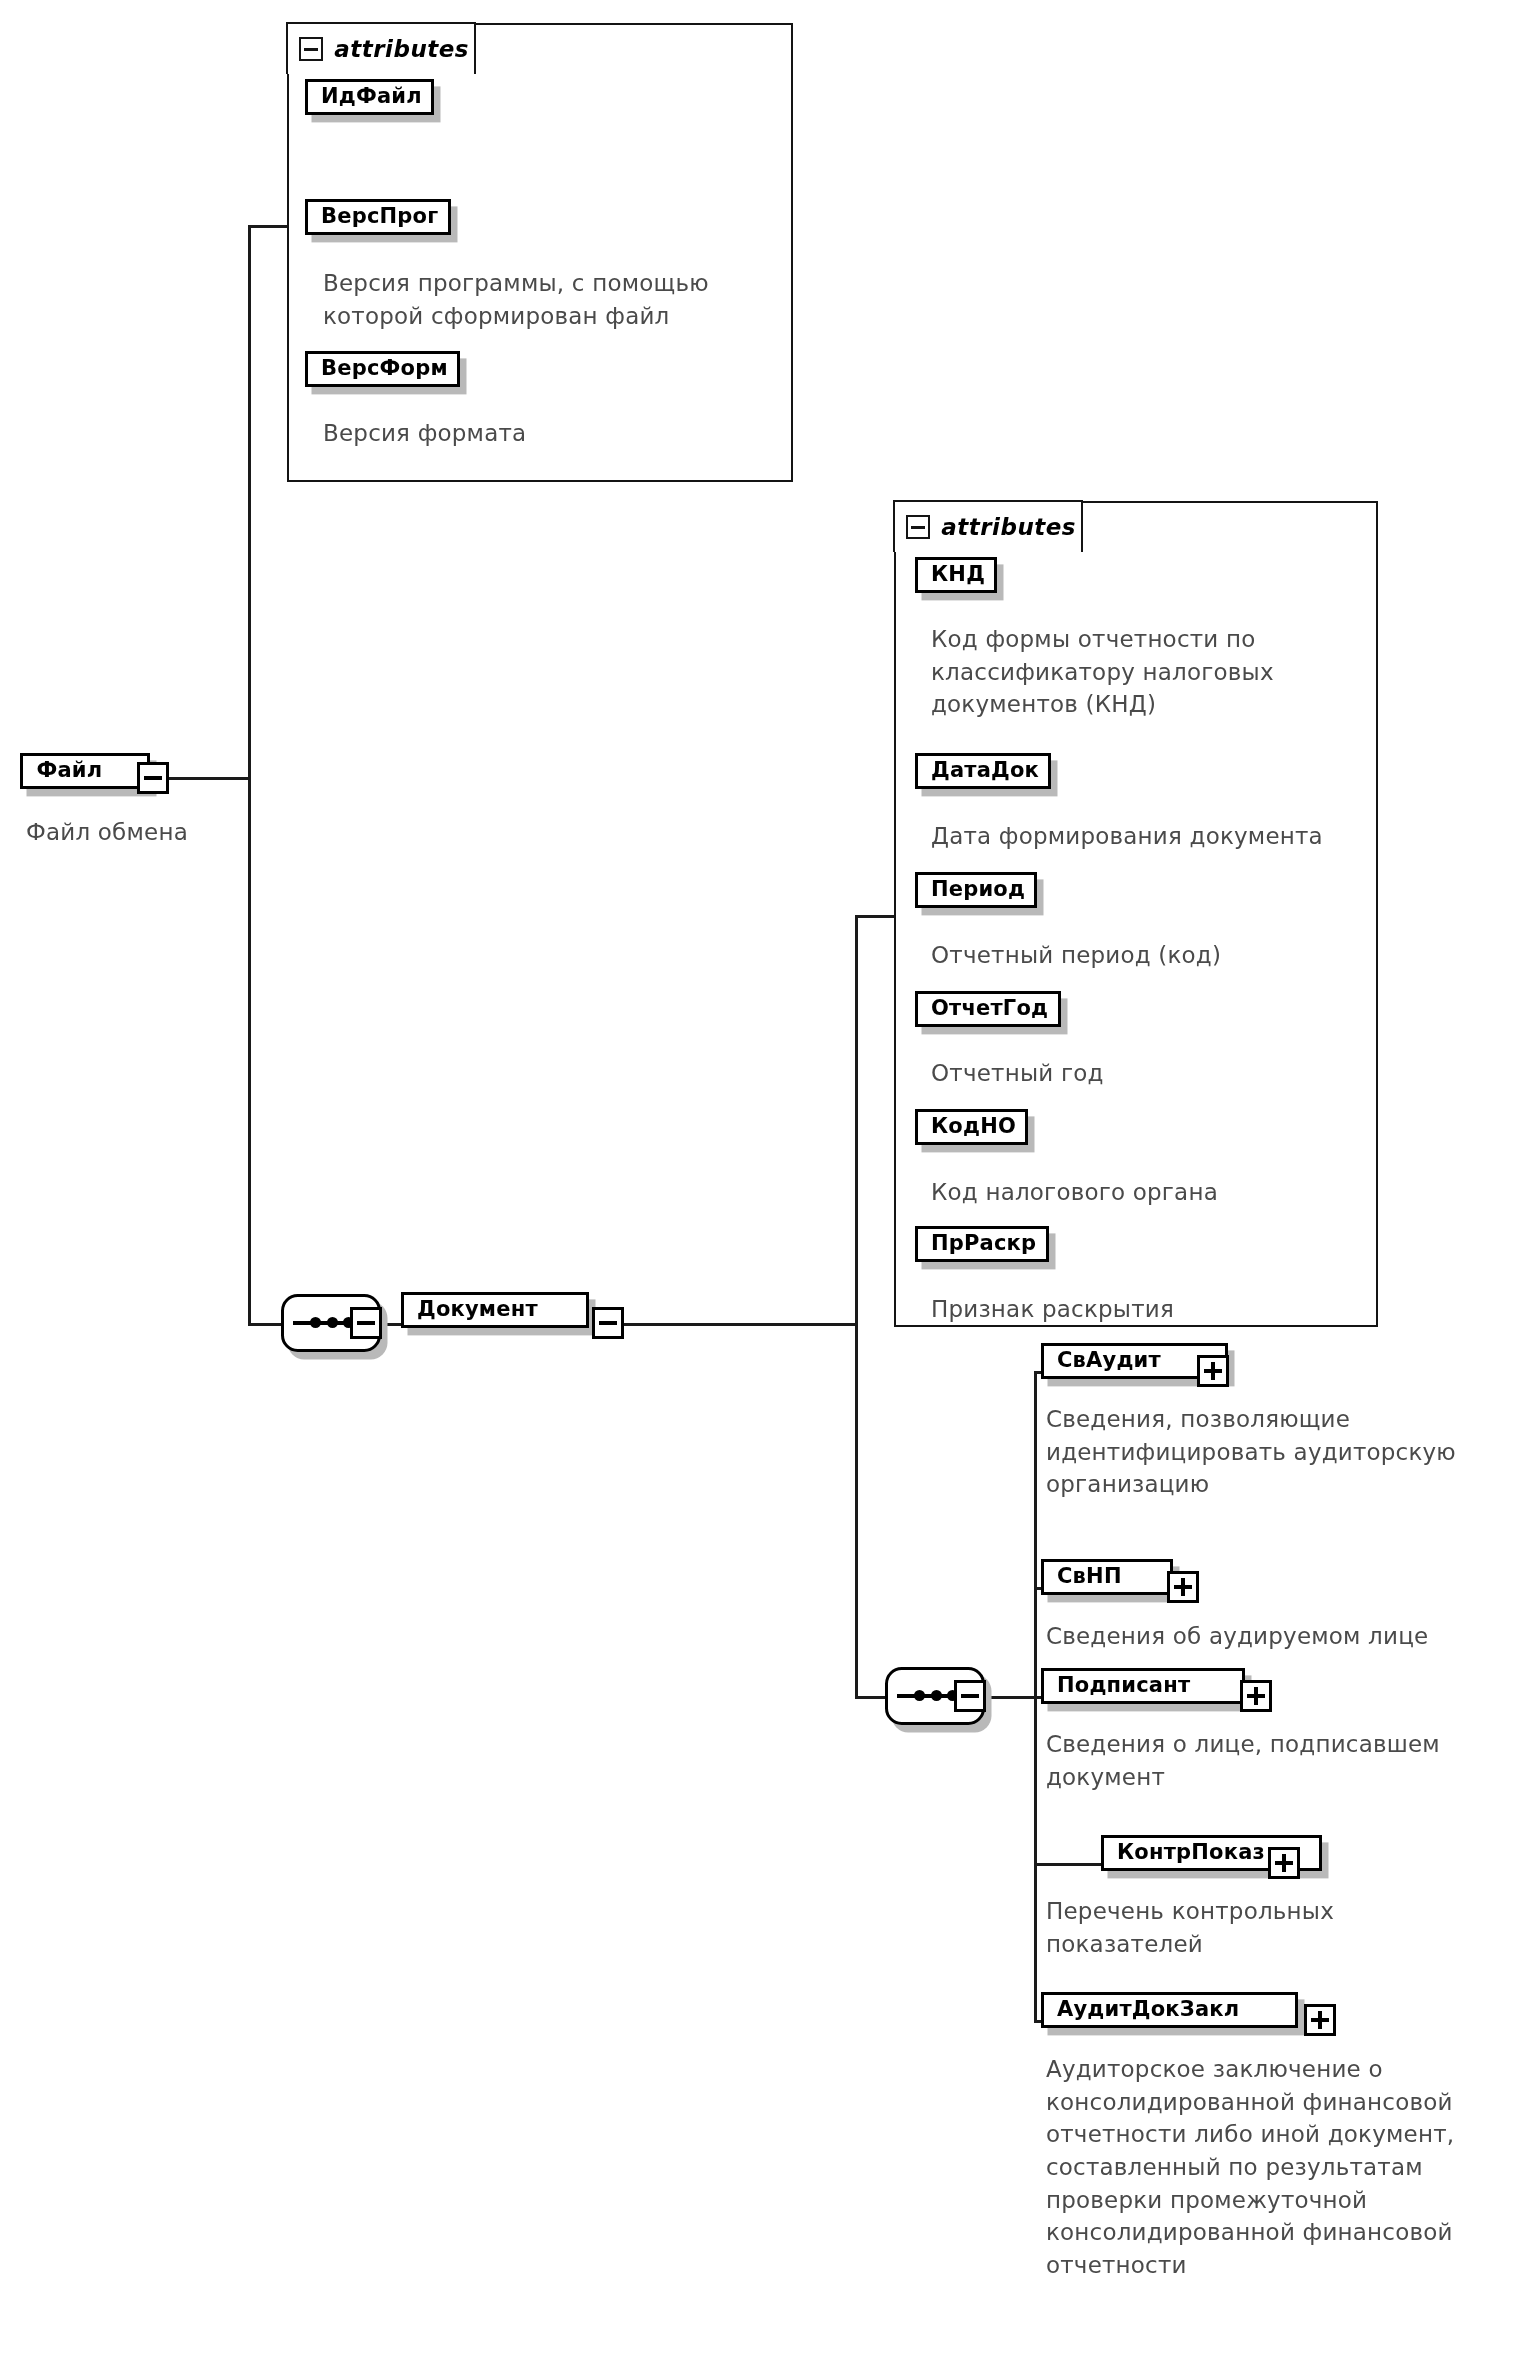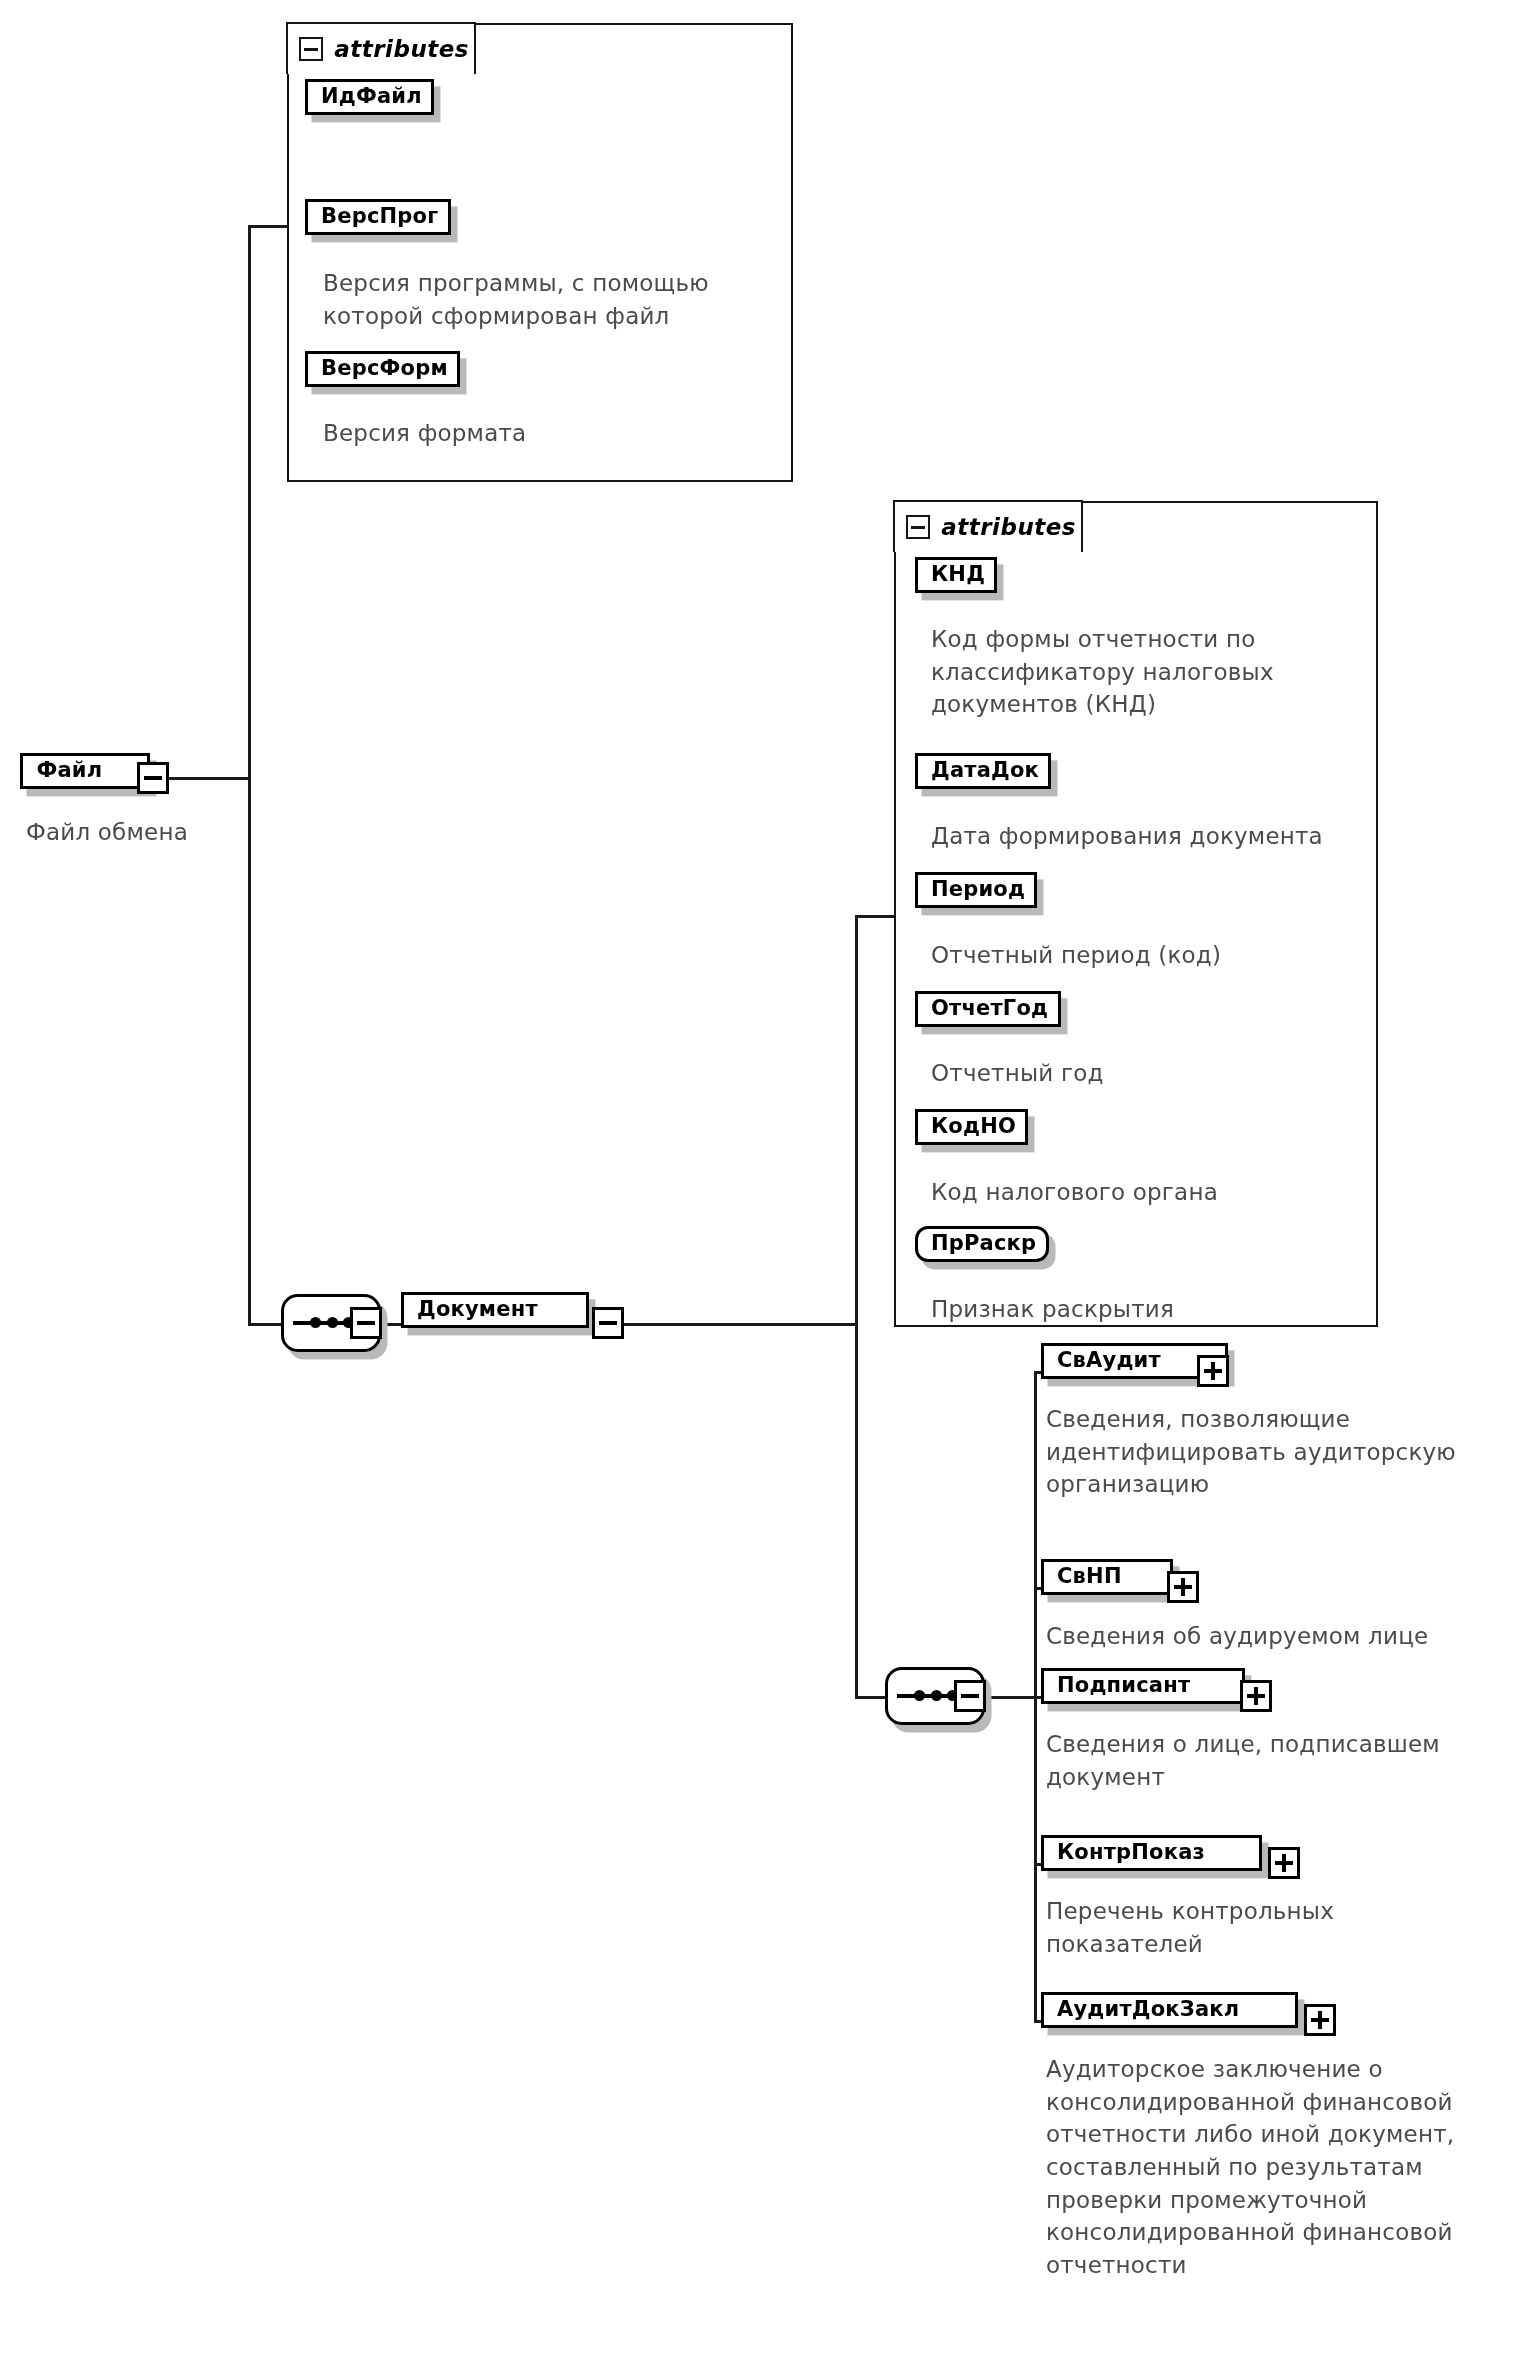--- a/index.html
+++ b/index.html
@@ -250,21 +250,21 @@
   <div class="chip" style="left:915px; top:991px;align-items:center;">
     <span class="chip-label">ОтчетГод</span>
   </div>
   <div class="anno" style="left:931px; top:1057px; width:464px; white-space:pre-line;">Отчетный год</div>
 
   <div class="chip" style="left:915px; top:1109px;">
     <span class="chip-label">КодНО</span>
   </div>
   <div class="anno" style="left:931px; top:1176px; width:464px; white-space:pre-line;">Код налогового органа</div>
 
-  <div class="chip" style="left:915px; top:1226px;border-radius:13px;">
+  <div class="chip" style="left:915px; top:1226px;">
     <span class="chip-label">ПрРаскр</span>
   </div>
   <div class="anno" style="left:931px; top:1293px; width:464px; white-space:pre-line;">Признак раскрытия</div>
 
   <div class="seq" style="left:281px; top:1294px;">
     <span class="dots"></span>
     <span class="dot" style="left:26px;"></span>
     <span class="dot" style="left:43px;"></span>
     <span class="dot" style="left:59px;"></span>
   </div>
@@ -297,21 +297,21 @@
   <div class="handle plus" style="left:1167px; top:1571px;"></div>
   <div class="anno" style="left:1046px; top:1620px; width:492px; white-space:pre-line;">Сведения об аудируемом лице</div>
 
   <div class="chip" style="left:1041px; top:1668px; padding-right:52px;">
     <span class="chip-label">Подписант</span>
   </div>
   <div class="handle plus" style="left:1240px; top:1680px;"></div>
   <div class="anno" style="left:1046px; top:1728px; width:492px; white-space:pre-line;">Сведения о лице, подписавшем
 документ</div>
 
-  <div class="chip" style="left:1041px; top:1835px; padding-right:54px;text-align:right;">
+  <div class="chip" style="left:1101px; top:1835px; padding-right:54px;text-align:right;">
     <span class="chip-label">КонтрПоказ</span>
   </div>
   <div class="handle plus" style="left:1268px; top:1847px;"></div>
   <div class="anno" style="left:1046px; top:1895px; width:492px; white-space:pre-line;">Перечень контрольных
 показателей</div>
 
   <div class="chip" style="left:1041px; top:1992px; padding-right:56px;">
     <span class="chip-label">АудитДокЗакл</span>
   </div>
   <div class="handle plus" style="left:1304px; top:2004px;"></div>

